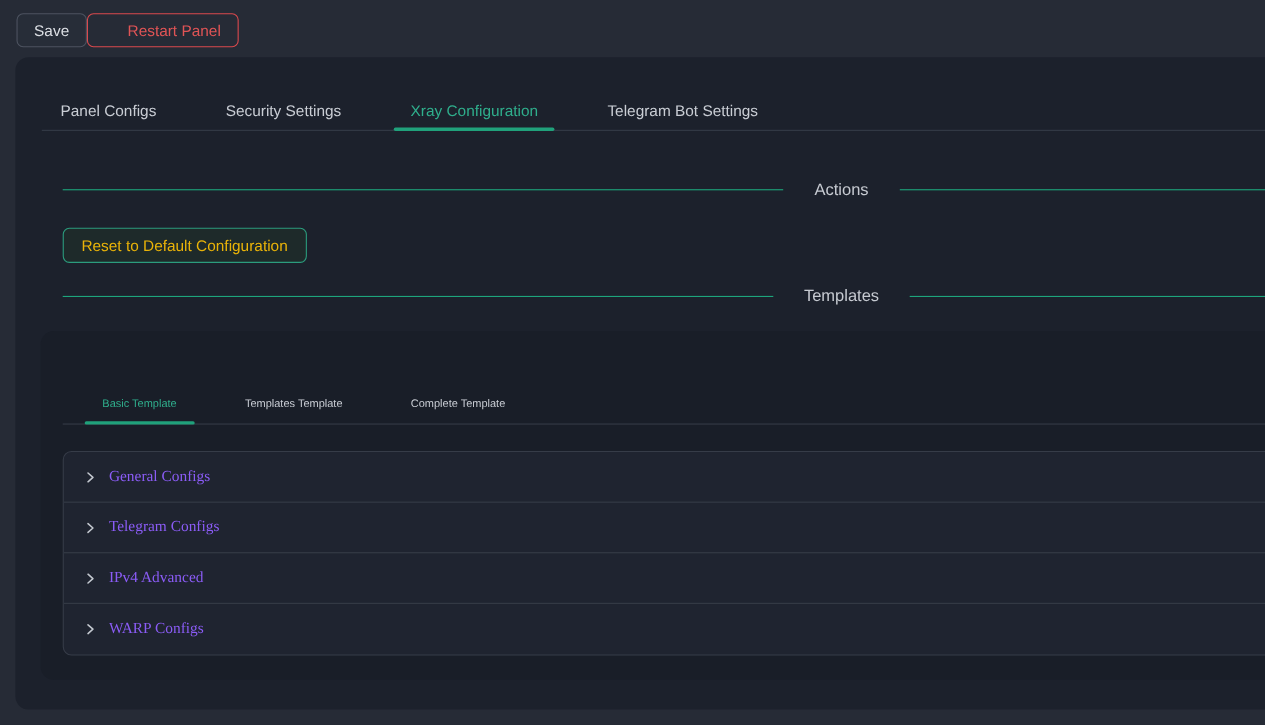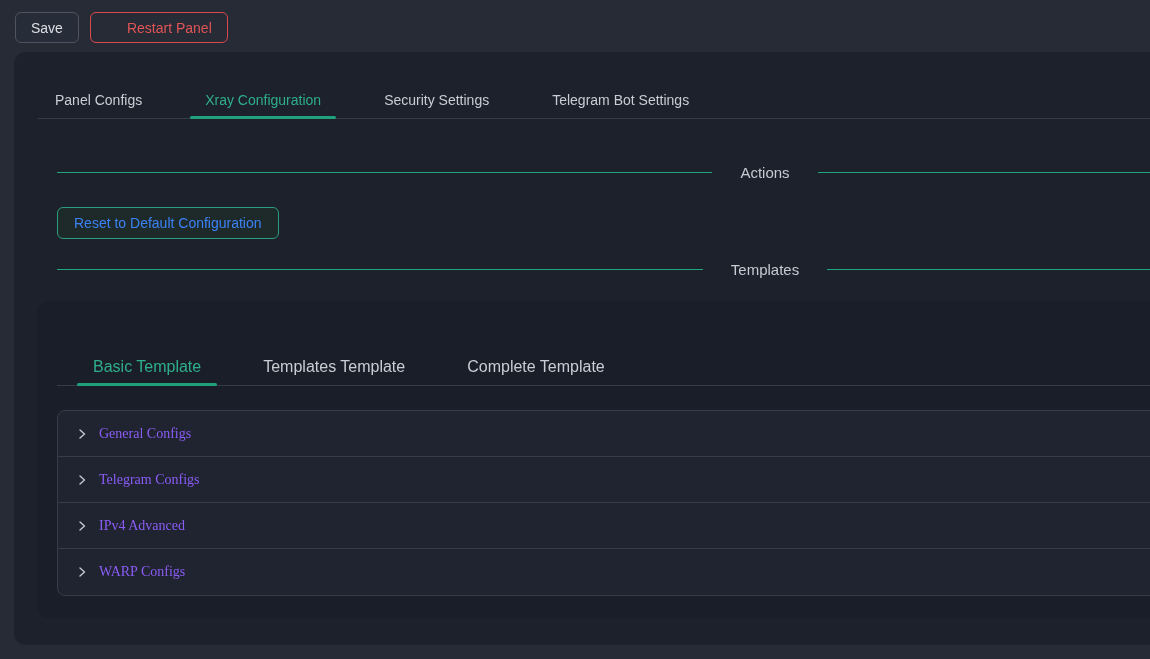--- a/index.html
+++ b/index.html
@@ -8,21 +8,21 @@
     overflow: hidden;
     background: #262b36;
     font-family: "Liberation Sans", sans-serif;
     color: #c9cdd4;
     position: relative;
   }
 
   
   .topbar {
     position: absolute; top: 12px; left: 15px;
-    display: flex; gap: 11px; z-index: 5;
+    display: flex; z-index: 5;
   }
   .btn {
     height: 31px; padding: 0 15px;
     border-radius: 6px; font-size: 14px;
     font-family: "Liberation Sans", sans-serif;
     display: inline-flex; align-items: center; justify-content: center;
     cursor: pointer; background: transparent;
   }
   .btn-save {
     background: #272d38;
@@ -79,41 +79,41 @@
   .divider .divider-label { margin: 0 28px; }
   .divider-actions { margin-top: 42px; }
   .divider-templates { margin-top: 19px; }
 
   .btn-reset {
     margin: 24px 0 0 19px;
     height: 32px; padding: 0 16px;
     background: #1e2a2a;
     border: 1px solid #2b9c7d;
     border-radius: 6px;
-    color: #3b82f6; font-size: 14px;
+    color: #eab308; font-size: 14px;
   }
 
   
   .card-inner {
     margin-top: 21px; margin-left: -1px;
     width: 1454px; height: 317px;
     background: #191e28;
     border-radius: 12px;
     padding: 0 20px;
   }
   .tabs-inner {
     padding-top: 48px;
     display: flex;
     border-bottom: 1px solid #353b47;
   }
   .tabs-inner .tab {
     height: 36px; padding: 0 16px;
     margin-right: 30px;
     display: flex; align-items: center;
-    font-size: 16px; color: #c9cdd4;
+    font-size: 10px; color: #c9cdd4;
     cursor: pointer; position: relative; text-align: center;
   }
   .tabs-inner .tab:first-child { margin-left: 20px; }
   .tabs-inner .tab.active { color: #2fae8c; }
   .tabs-inner .tab.active::after {
     content: ""; position: absolute; left: 0; right: 0; bottom: -1px;
     height: 3px; background: #20a17b; border-radius: 2px;
   }
 
   
@@ -144,22 +144,22 @@
 
 <div class="topbar">
   <button class="btn btn-save">Save</button>
   <button class="btn btn-restart">Restart Panel</button>
 </div>
 
 <div class="card">
 
   <div class="tabs-outer">
     <div class="tab">Panel Configs</div>
+    <div class="tab">Security Settings</div>
     <div class="tab active">Xray Configuration</div>
-    <div class="tab">Security Settings</div>
     <div class="tab">Telegram Bot Settings</div>
   </div>
 
   <div class="divider divider-actions">
     <span class="divider-label">Actions</span>
   </div>
 
   <button class="btn btn-reset">Reset to Default Configuration</button>
 
   <div class="divider divider-templates">

